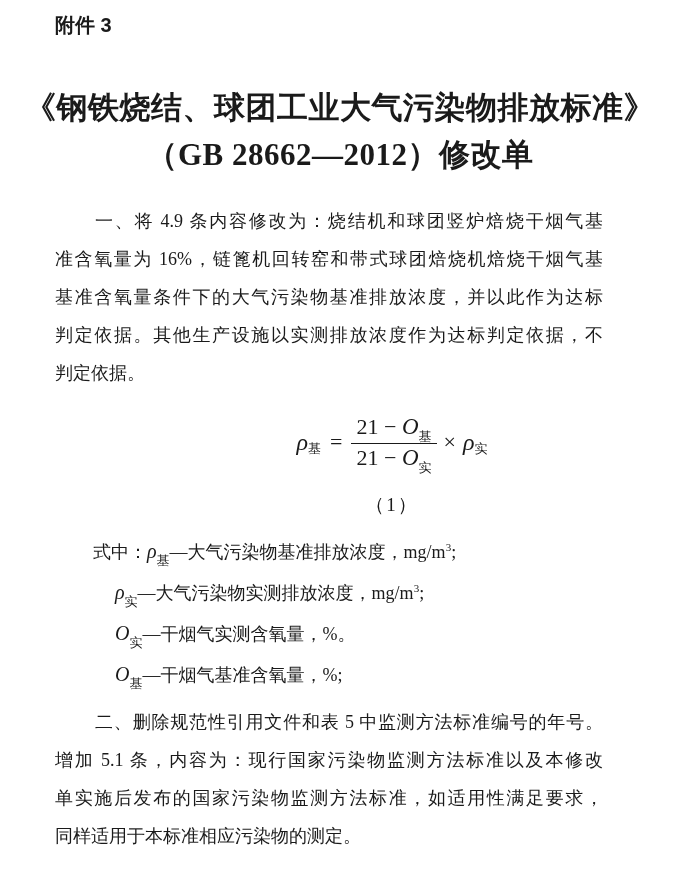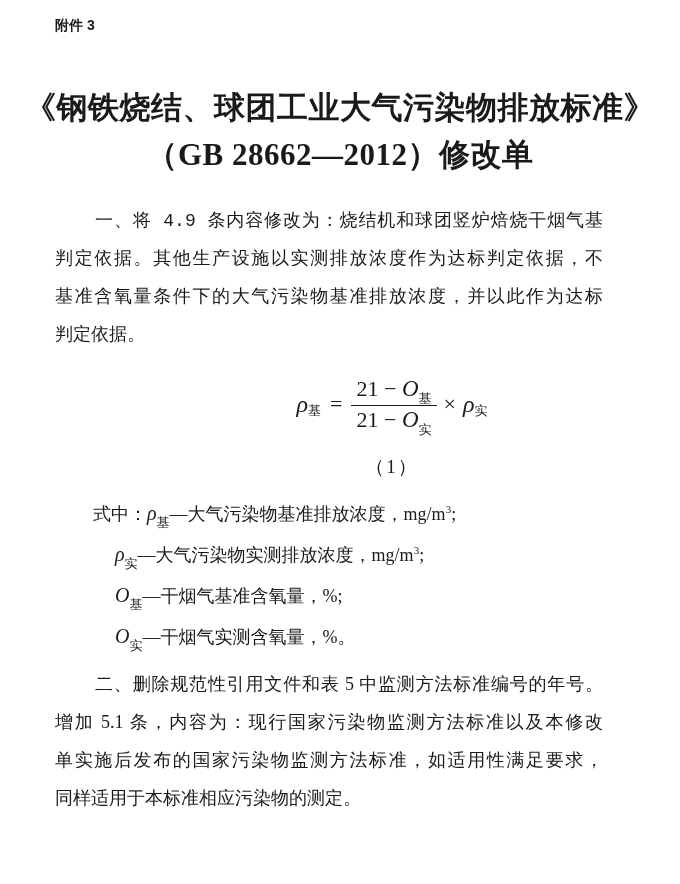--- a/index.html
+++ b/index.html
@@ -12,40 +12,40 @@
     color: #1a1a1a;
     font-family: "Liberation Serif", "DejaVu Serif", serif;
     overflow: hidden;
   }
   
   .attachment-label {
     padding-top: 12px;
     padding-left: 55px;
     font-family: "Liberation Sans", "DejaVu Sans", sans-serif;
     font-weight: 600;
-    font-size: 14px;
+    font-size: 20px;
     line-height: 26px;
   }
   
   .doc-title {
     margin-top: 46px;
     text-align: center;
     font-weight: bold;
     font-size: 31px;
     line-height: 47px;
     letter-spacing: 0.5px;
   }
   
   .para {
     width: 548px;
     margin-left: 55px;
     font-size: 18px;
     line-height: 38px;
   }
-  .para-1 { margin-top: 24px; font-family: Liberation Mono, monospace; }
+  .para-1 { margin-top: 24px; }
   .para-2 { margin-top: 7px; }
   .bline {
     text-align: justify;
     text-align-last: justify;
     white-space: nowrap;
   }
   .bline.indent { text-indent: 40px; }
   .bline.no-stretch { text-align-last: left; }
   
   .formula-row {
@@ -117,22 +117,23 @@
 
   <div class="attachment-label">附件 3</div>
 
   <div class="doc-title">
     <div>《钢铁烧结、球团工业大气污染物排放标准》</div>
     <div>（GB 28662—2012）修改单</div>
   </div>
 
   <div class="para para-1">
     <div class="bline indent">一、将 4.9 条内容修改为：烧结机和球团竖炉焙烧干烟气基</div>
+    <div class="bline">准含氧量为 16%，链篦机回转窑和带式球团焙烧机焙烧干烟气基</div>
+    <div class="bline">基准含氧量条件下的大气污染物基准排放浓度，并以此作为达标</div>
     <div class="bline">判定依据。其他生产设施以实测排放浓度作为达标判定依据，不</div>
-    <div class="bline">基准含氧量条件下的大气污染物基准排放浓度，并以此作为达标</div>
     <div class="bline no-stretch">判定依据。</div>
   </div>
 
   <div class="formula-row">
     <span class="frm-var">ρ</span>
       <span class="frm-sub">基</span>
     <span class="frm-eq">=</span>
     <span class="fraction">
       <span class="num"><span>21 − </span><span class="ovar">O</span><span class="sub-cjk">基</span></span>
       <span class="den"><span>21 − </span><span class="ovar">O</span><span class="sub-cjk">实</span></span>
@@ -145,24 +146,24 @@
   <div class="eq-number">（1）</div>
 
   <div class="definitions">
     <div class="def-line first">
       <span>式中：</span><span class="def-sym">ρ</span><span class="sub-cjk">基</span><span>—大气污染物基准排放浓度，mg/m</span><span class="def-sup">3</span><span>;</span>
     </div>
     <div class="def-line cont">
       <span class="def-sym">ρ</span><span class="sub-cjk">实</span><span>—大气污染物实测排放浓度，mg/m</span><span class="def-sup">3</span><span>;</span>
     </div>
     <div class="def-line cont">
-      <span class="def-sym">O</span><span class="sub-cjk">基</span><span>—干烟气基准含氧量，%;</span>
+      <span class="def-sym">O</span><span class="sub-cjk">实</span><span>—干烟气实测含氧量，%。</span>
     </div>
     <div class="def-line cont">
-      <span class="def-sym">O</span><span class="sub-cjk">实</span><span>—干烟气实测含氧量，%。</span>
+      <span class="def-sym">O</span><span class="sub-cjk">基</span><span>—干烟气基准含氧量，%;</span>
     </div>
   </div>
 
   <div class="para para-2">
     <div class="bline indent">二、删除规范性引用文件和表 5 中监测方法标准编号的年号。</div>
     <div class="bline">增加 5.1 条，内容为：现行国家污染物监测方法标准以及本修改</div>
     <div class="bline">单实施后发布的国家污染物监测方法标准，如适用性满足要求，</div>
     <div class="bline no-stretch">同样适用于本标准相应污染物的测定。</div>
   </div>
 

